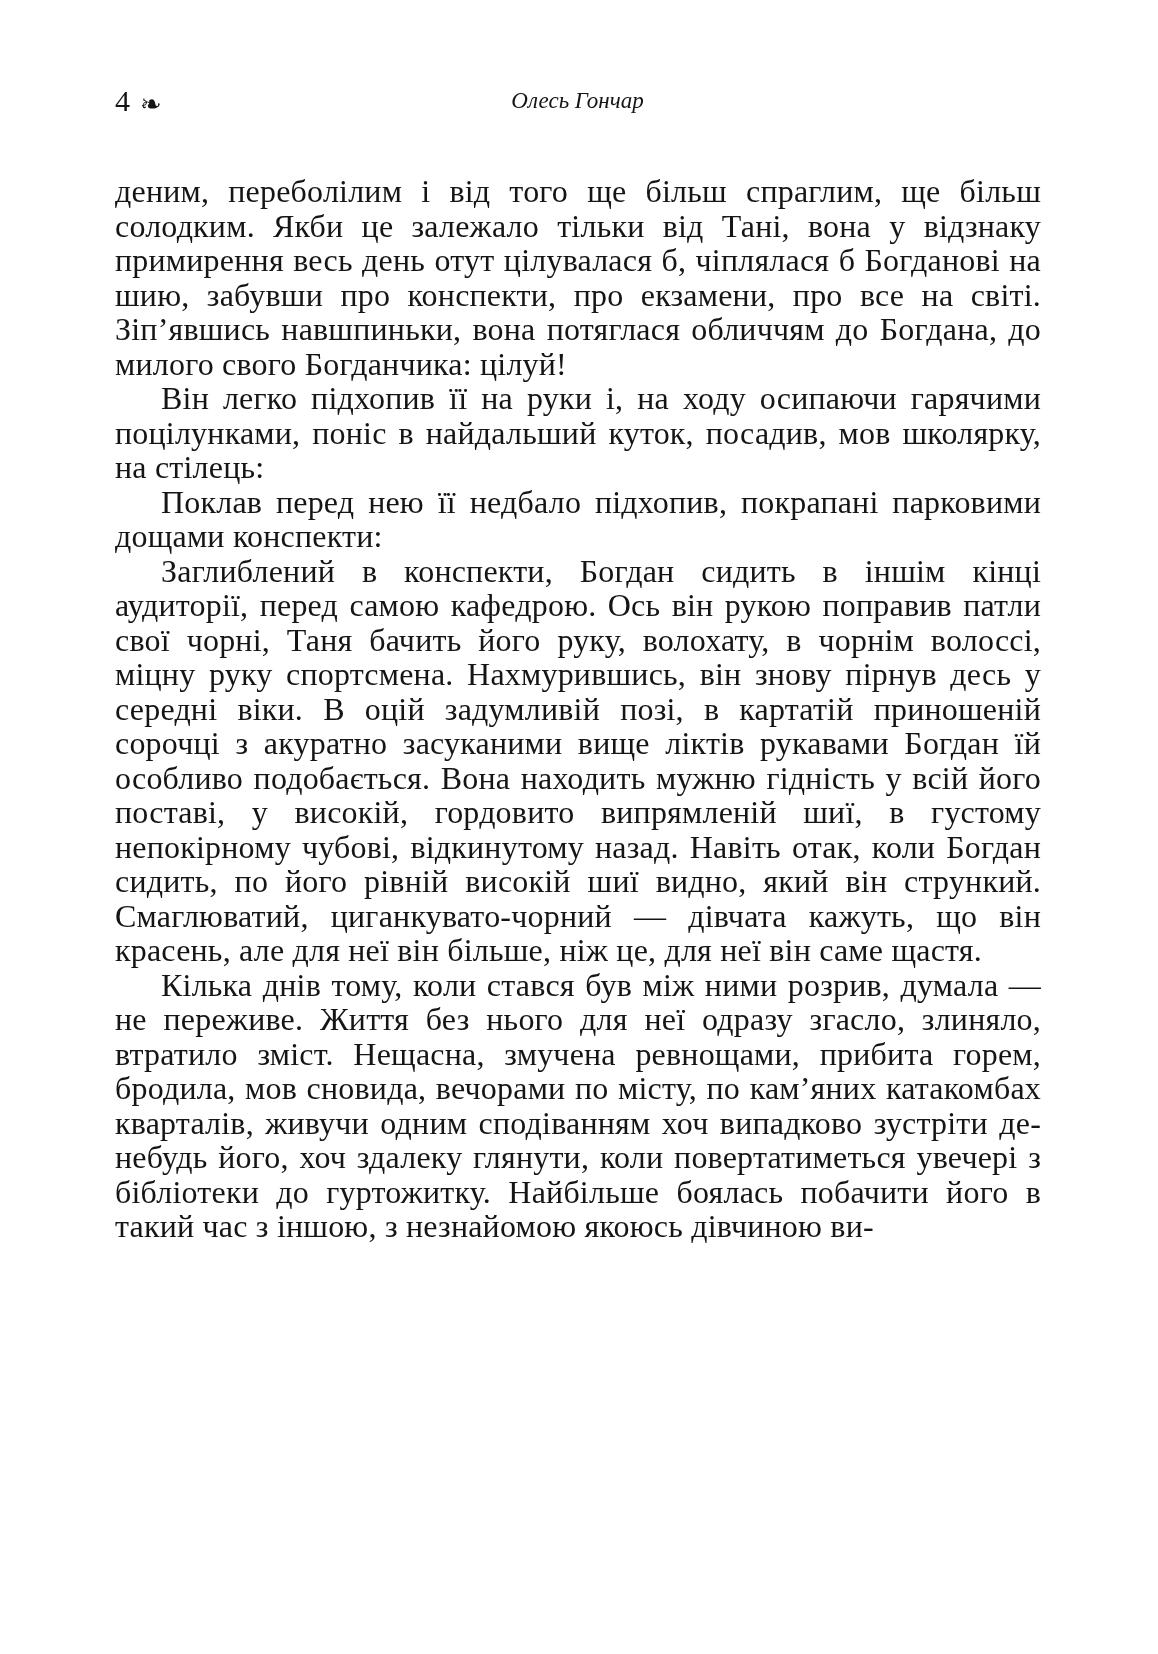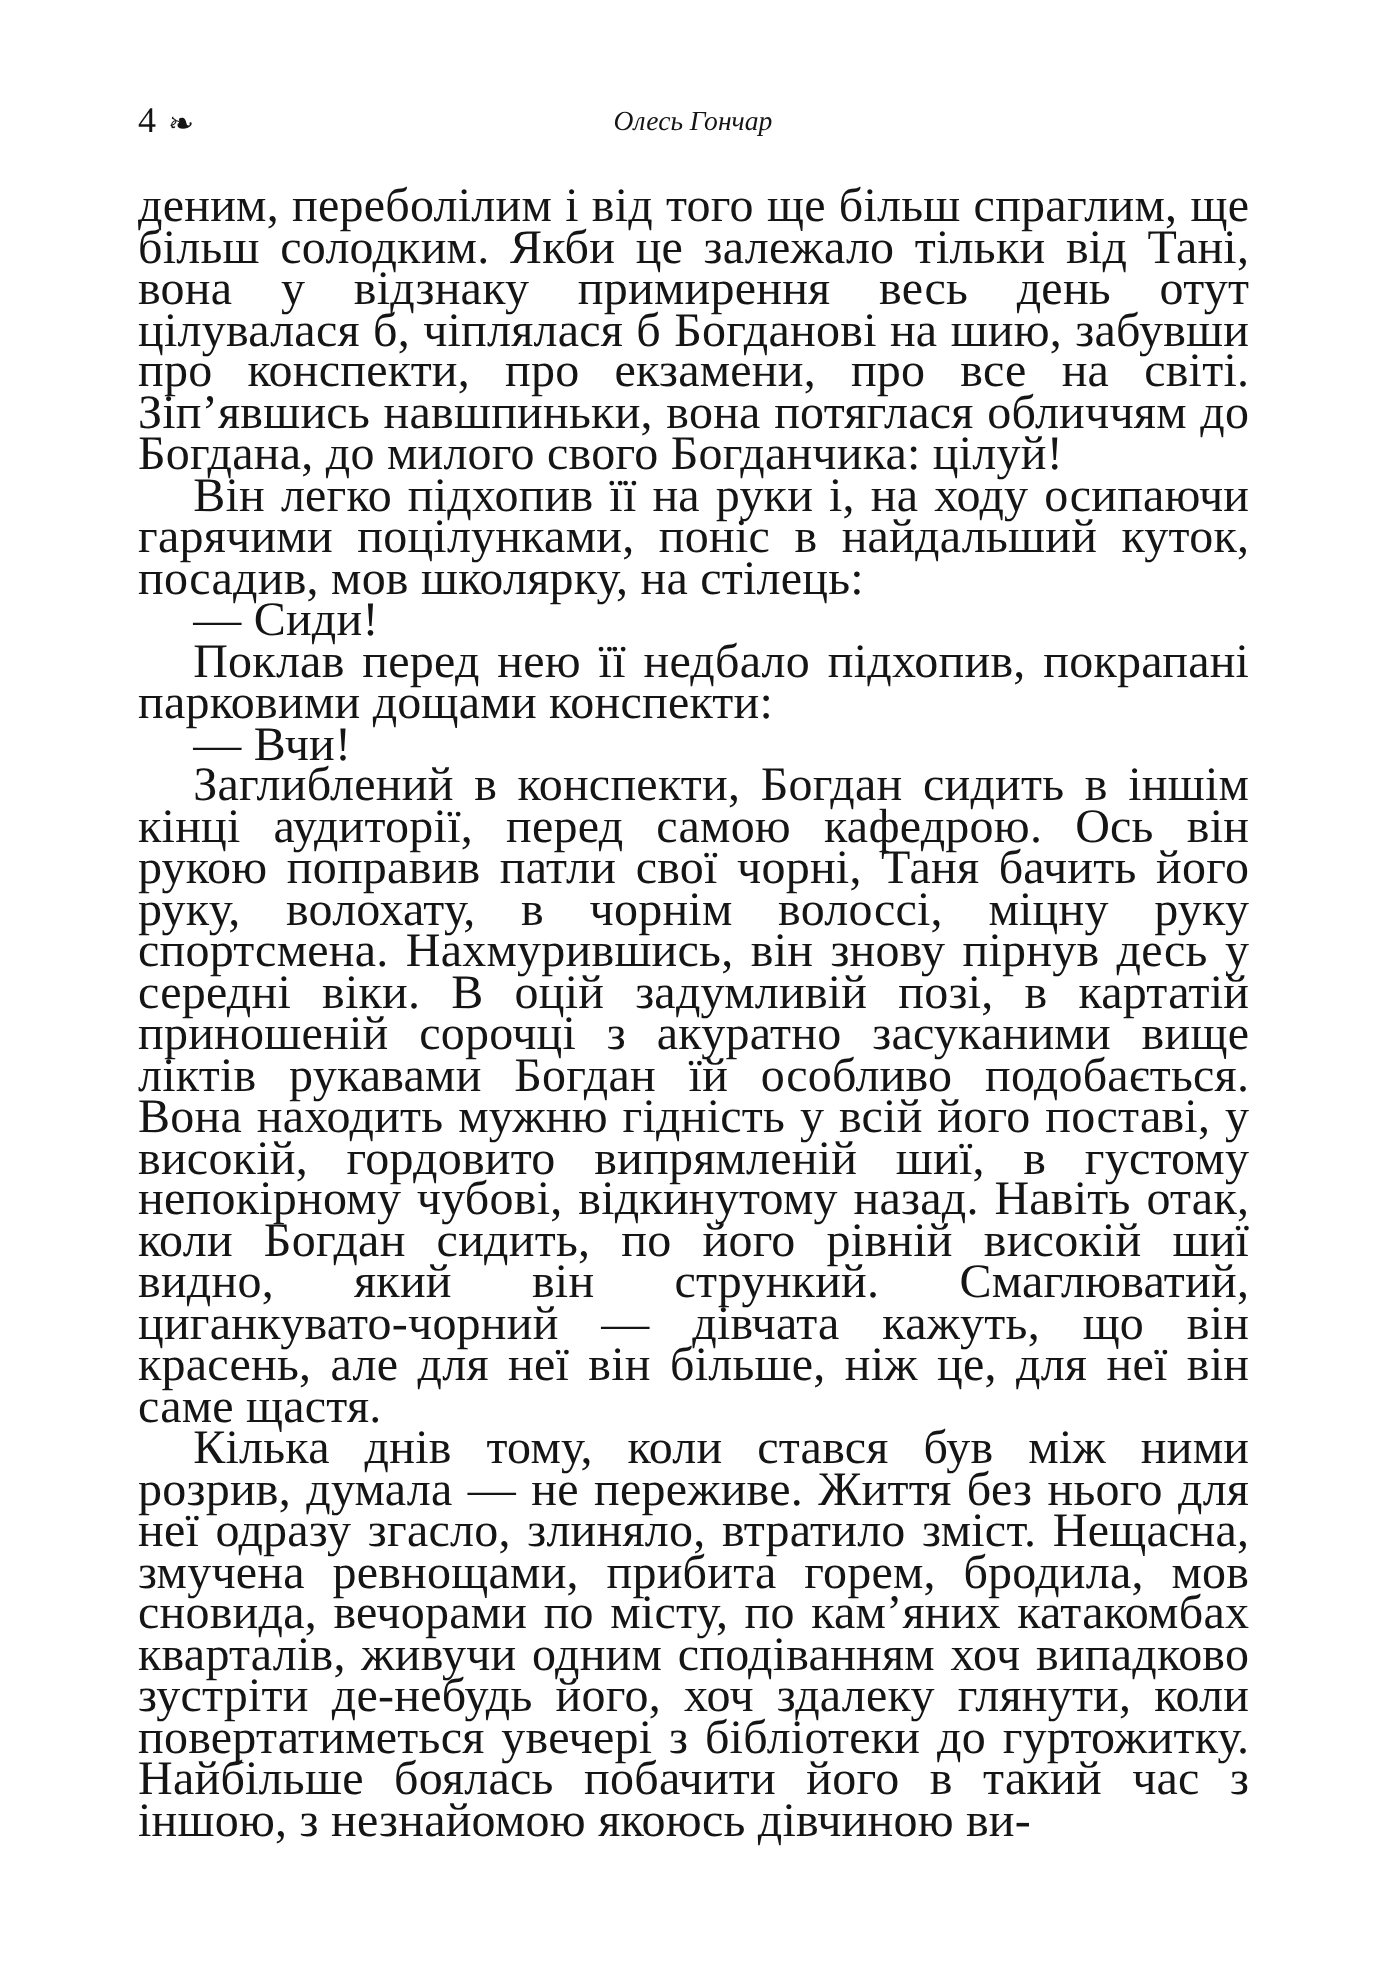--- a/index.html
+++ b/index.html
@@ -47,24 +47,24 @@
     left: 0;
     right: 0;
     top: 0;
     text-align: center;
     font-style: italic;
     font-size: 23px;
     line-height: 34px;
   }
   .body-text {
     position: absolute;
-    top: 154px;
+    top: 174px;
     left: 115px;
     width: 926px;
-    font-size: 40px;
+    font-size: 32px;
     line-height: 34.5px;
     text-align: justify;
     letter-spacing: 0.2px;
   }
   .body-text p {
     margin: 0;
     padding: 0;
     text-indent: 46px;
   }
   .body-text p.flush {
@@ -80,20 +80,18 @@
     <div class="page-number-group">
       <span class="page-number">4</span>
       <span class="ornament">❧</span>
     </div>
     <div class="running-title">Олесь Гончар</div>
   </div>
 
   <div class="body-text">
     <p class="flush">деним, переболілим і від того ще більш спраглим, ще більш солодким. Якби це залежало тільки від Тані, вона у відзнаку примирення весь день отут цілувалася б, чіплялася б Богданові на шию, забувши про конспекти, про екзамени, про все на світі. Зіп’явшись навшпиньки, вона потяглася обличчям до Богдана, до милого свого Богданчика: цілуй!</p>
     <p>Він легко підхопив її на руки і, на ходу осипаючи гарячими поцілунками, поніс в найдальший куток, посадив, мов школярку, на стілець:</p>
-    <p>— Сиди!</p>
     <p>Поклав перед нею її недбало підхопив, покрапані парковими дощами конспекти:</p>
-    <p>— Вчи!</p>
     <p>Заглиблений в конспекти, Богдан сидить в іншім кінці аудиторії, перед самою кафедрою. Ось він рукою поправив патли свої чорні, Таня бачить його руку, волохату, в чорнім волоссі, міцну руку спортсмена. Нахмурившись, він знову пірнув десь у середні віки. В оцій задумливій позі, в картатій приношеній сорочці з акуратно засуканими вище ліктів рукавами Богдан їй особливо подобається. Вона находить мужню гідність у всій його поставі, у високій, гордовито випрямленій шиї, в густому непокірному чубові, відкинутому назад. Навіть отак, коли Богдан сидить, по його рівній високій шиї видно, який він стрункий. Смаглюватий, циганкувато-чорний — дівчата кажуть, що він красень, але для неї він більше, ніж це, для неї він саме щастя.</p>
     <p>Кілька днів тому, коли стався був між ними розрив, думала — не переживе. Життя без нього для неї одразу згасло, злиняло, втратило зміст. Нещасна, змучена ревнощами, прибита горем, бродила, мов сновида, вечорами по місту, по кам’яних катакомбах кварталів, живучи одним сподіванням хоч випадково зустріти де-небудь його, хоч здалеку глянути, коли повертатиметься увечері з бібліотеки до гуртожитку. Найбільше боялась побачити його в такий час з іншою, з незнайомою якоюсь дівчиною ви-</p>
   </div>
 
 </div>
 
 </body></html>

